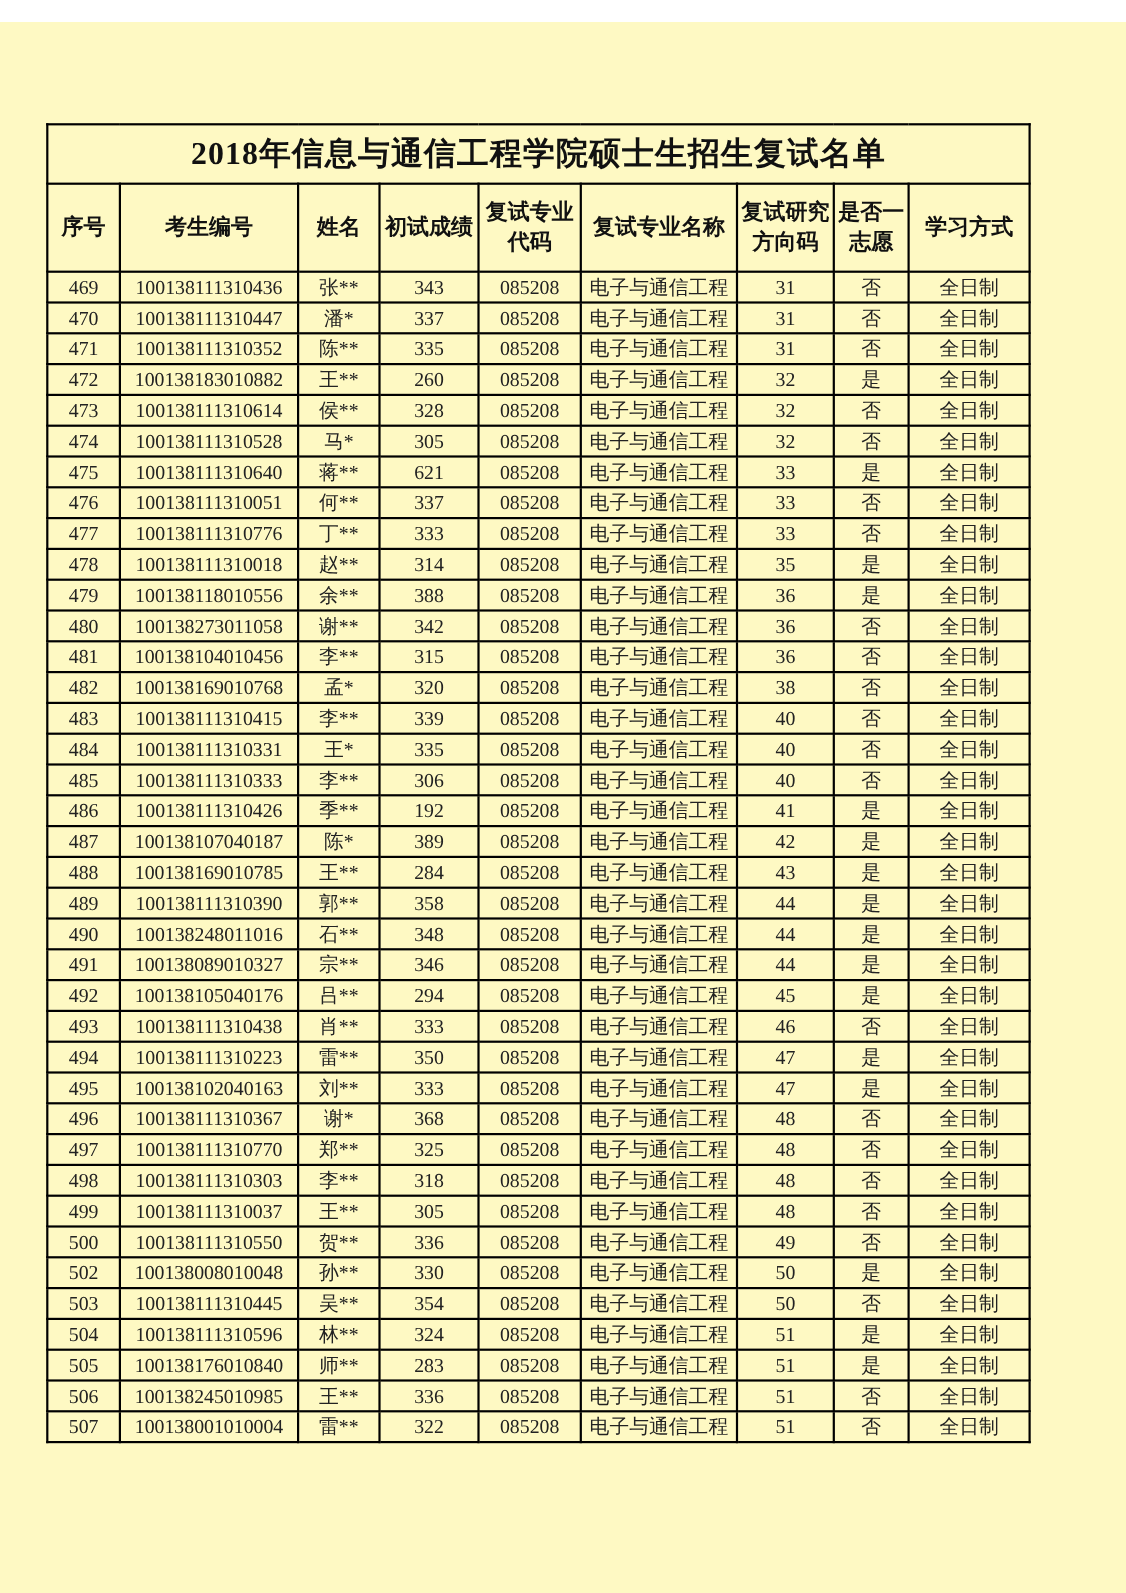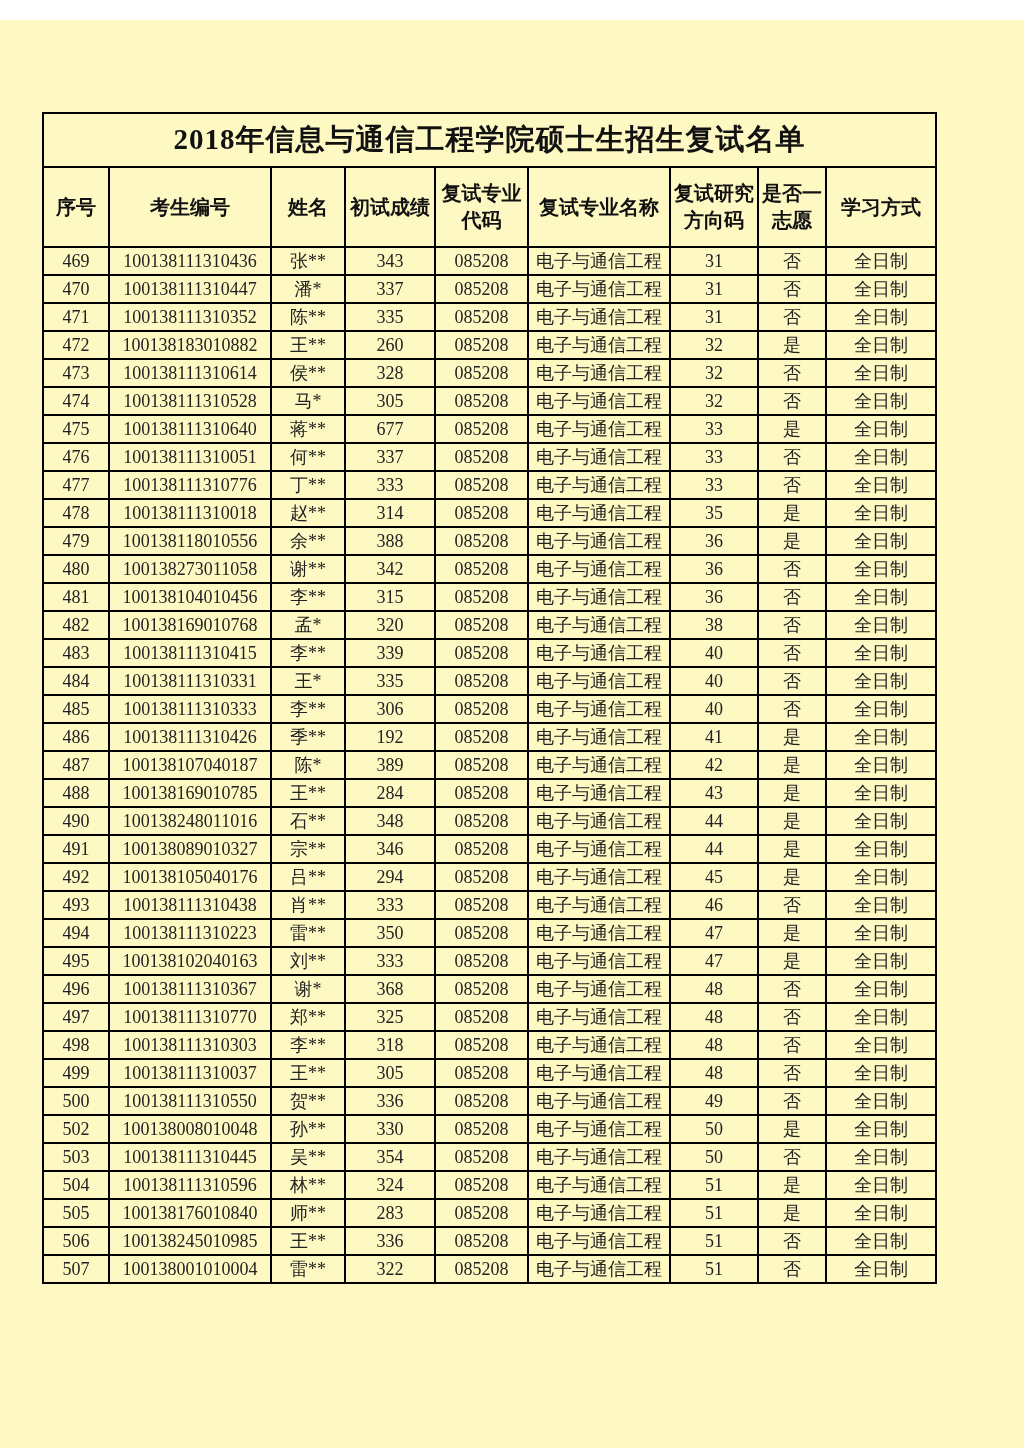--- a/index.html
+++ b/index.html
@@ -152,21 +152,21 @@
           <td>085208</td>
           <td>电子与通信工程</td>
           <td>32</td>
           <td>否</td>
           <td>全日制</td>
         </tr>
         <tr class="data-row">
           <td>475</td>
           <td>100138111310640</td>
           <td>蒋**</td>
-          <td>677</td>
+          <td>621</td>
           <td>085208</td>
           <td>电子与通信工程</td>
           <td>33</td>
           <td>是</td>
           <td>全日制</td>
         </tr>
         <tr class="data-row">
           <td>476</td>
           <td>100138111310051</td>
           <td>何**</td>
@@ -299,20 +299,31 @@
           <td>全日制</td>
         </tr>
         <tr class="data-row">
           <td>488</td>
           <td>100138169010785</td>
           <td>王**</td>
           <td>284</td>
           <td>085208</td>
           <td>电子与通信工程</td>
           <td>43</td>
+          <td>是</td>
+          <td>全日制</td>
+        </tr>
+        <tr class="data-row">
+          <td>489</td>
+          <td>100138111310390</td>
+          <td>郭**</td>
+          <td>358</td>
+          <td>085208</td>
+          <td>电子与通信工程</td>
+          <td>44</td>
           <td>是</td>
           <td>全日制</td>
         </tr>
         <tr class="data-row">
           <td>490</td>
           <td>100138248011016</td>
           <td>石**</td>
           <td>348</td>
           <td>085208</td>
           <td>电子与通信工程</td>

